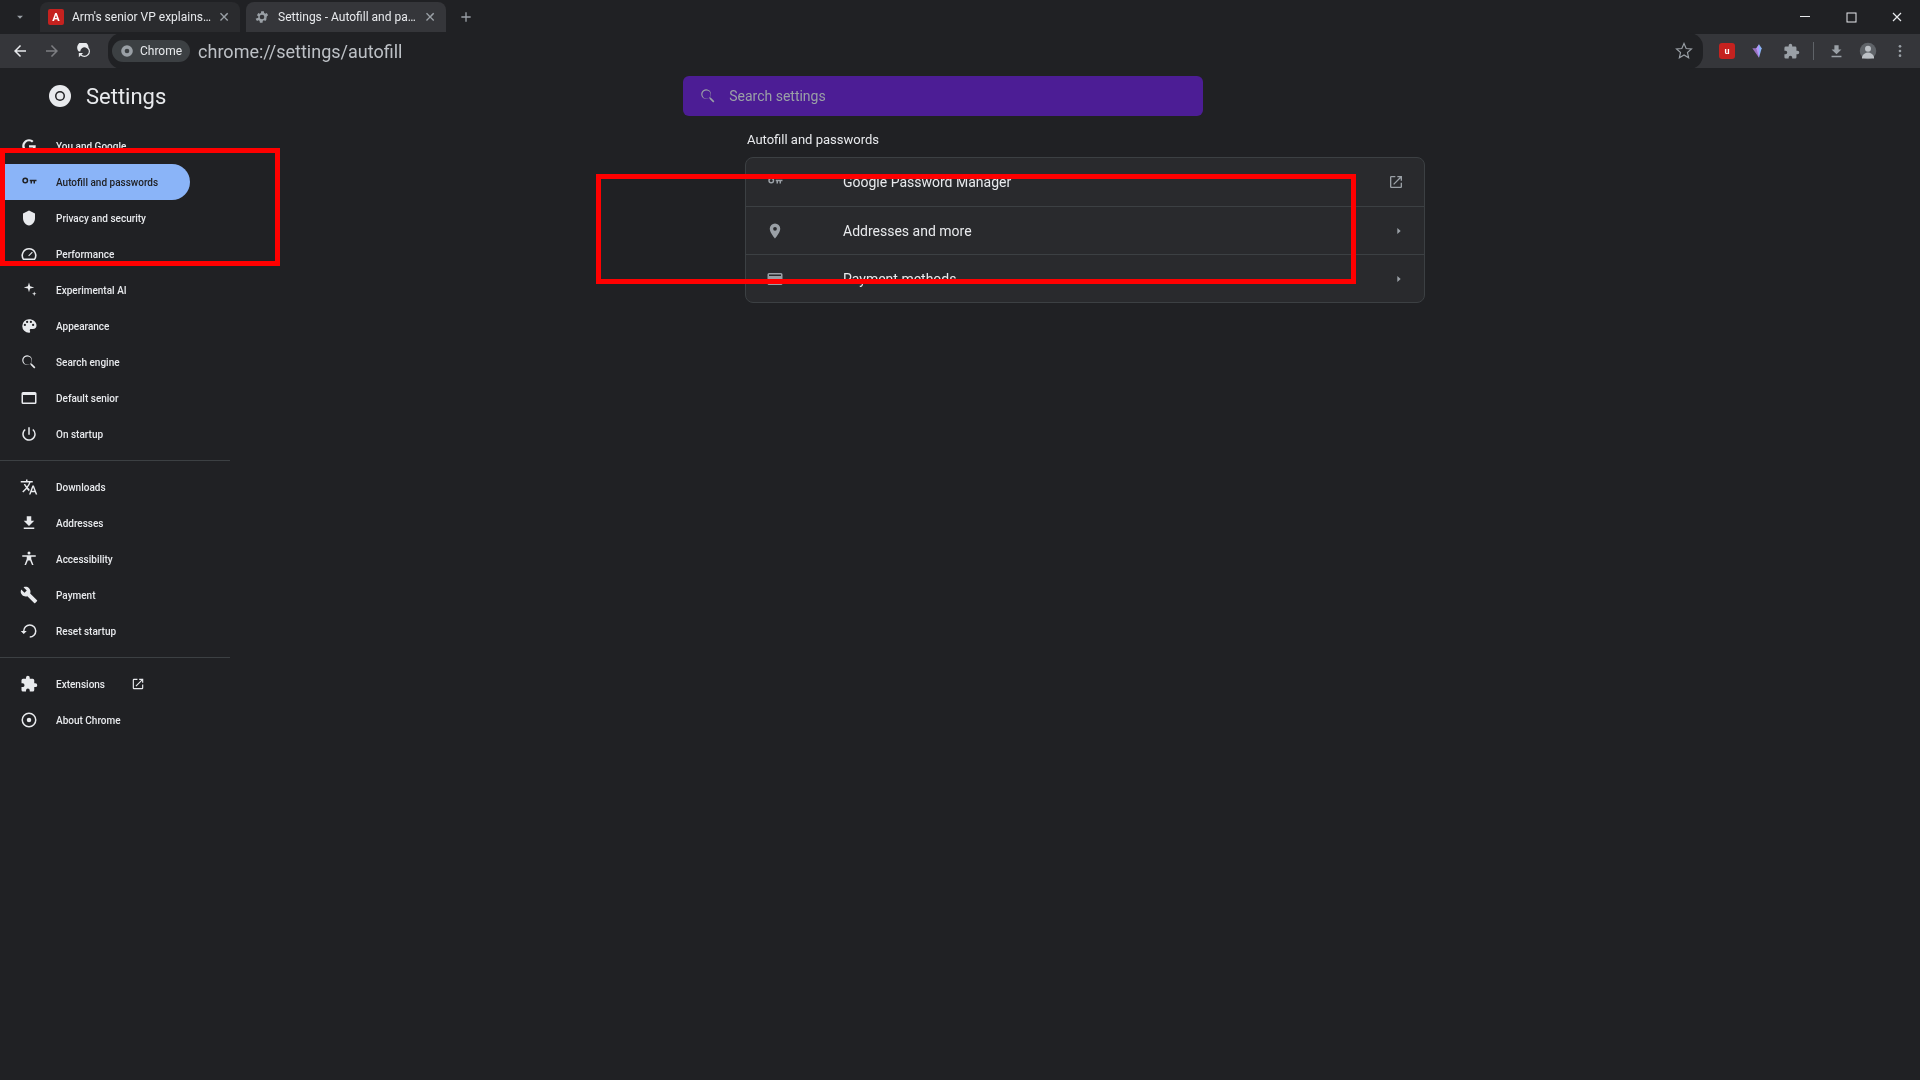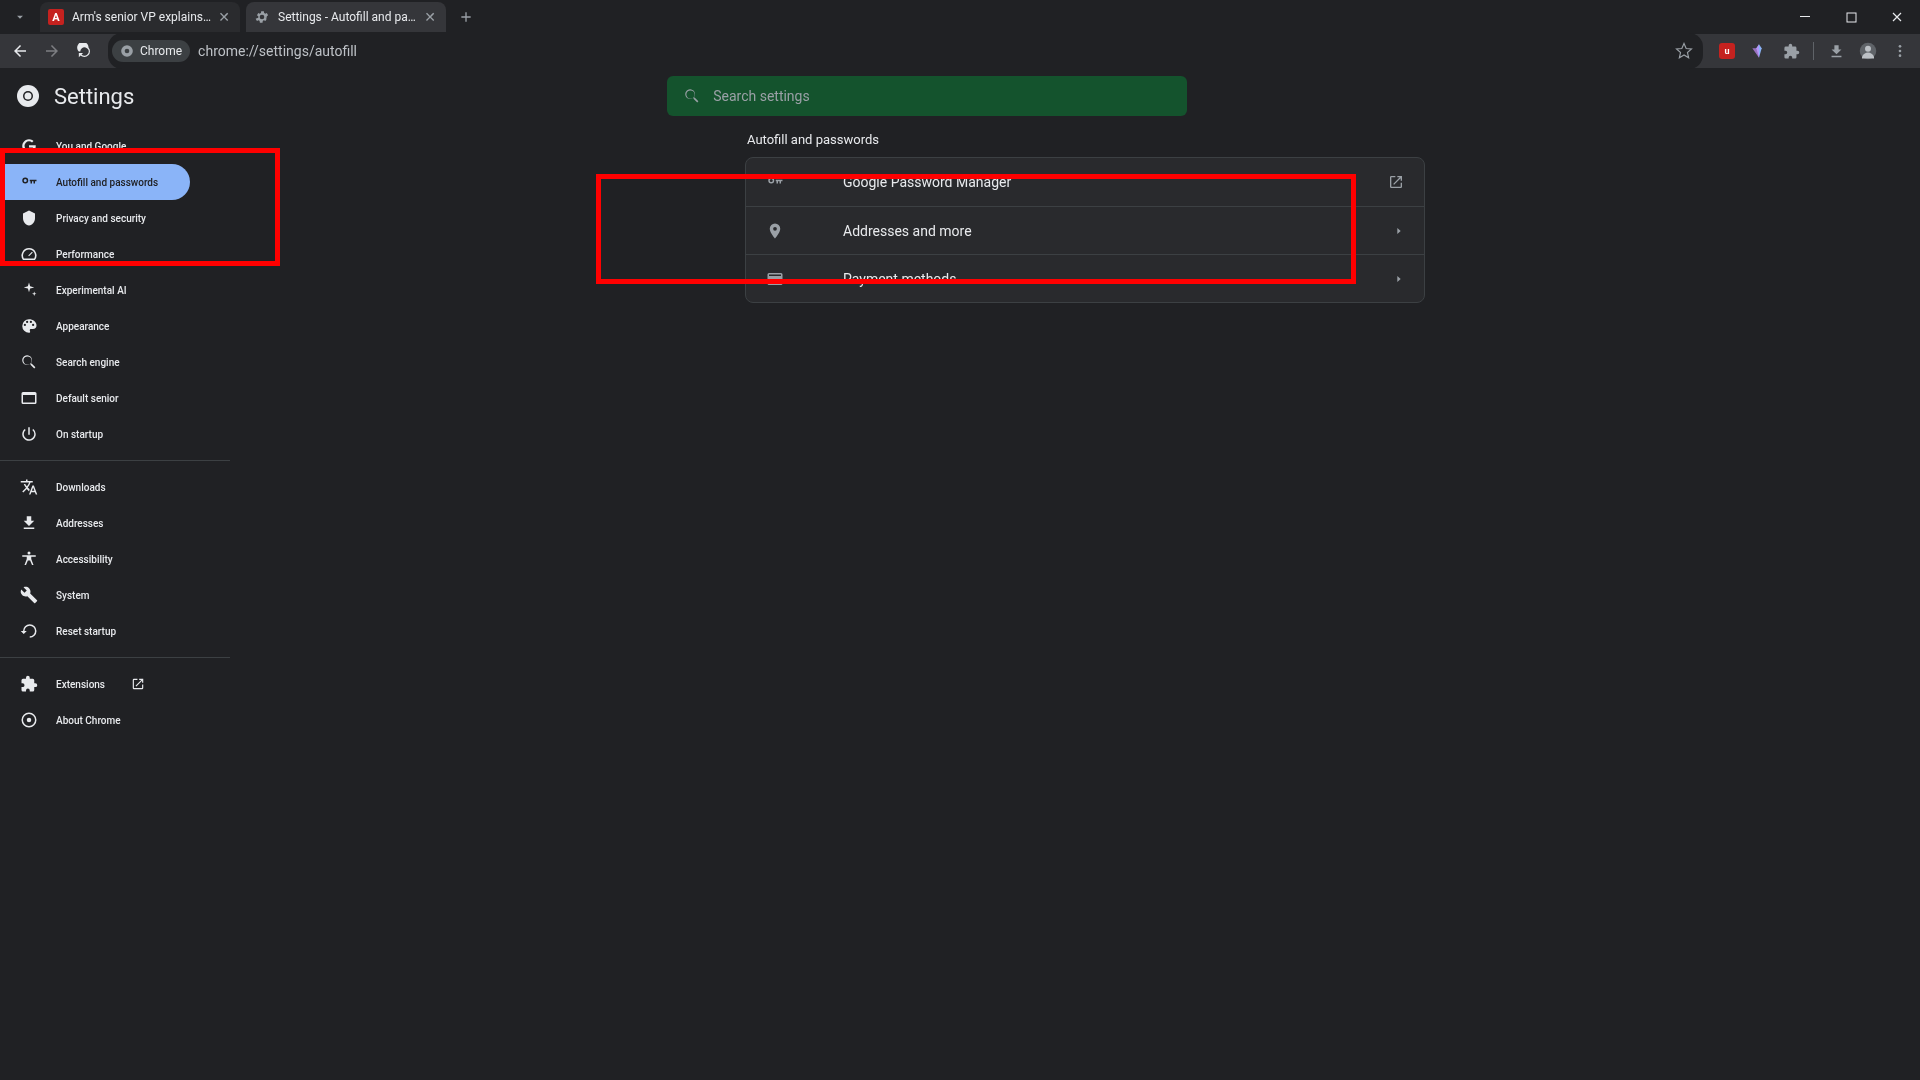--- a/index.html
+++ b/index.html
@@ -16,31 +16,31 @@
   .new-tab { width:28px; height:28px; display:flex; align-items:center; justify-content:center; color:#9aa0a6; margin-left:6px; }
   .window-controls { margin-left:auto; display:flex; }
   .window-controls div { width:46px; height:34px; display:flex; align-items:center; justify-content:center; color:#e8eaed; }
 
   
   .toolbar { height: 34px; background: #35363a; display:flex; align-items:center; padding: 0 6px; gap:4px; }
   .nav-btn { width:28px; height:28px; display:flex; align-items:center; justify-content:center; color:#9aa0a6; border-radius:14px; }
   .addr-wrap { flex:1; display:flex; align-items:center; background:#202124; border-radius:14px; height:36px; padding: 0 4px; margin: 7px 6px; }
   .chip { background:#3c4043; border-radius:12px; height:22px; display:flex; align-items:center; padding:0 8px; gap:6px; color:#e8eaed; font-size:12px; }
   .chip svg { width:14px; height:14px; }
-  .url { font-size:14px; color:#bdc1c6; margin-left:8px; }
+  .url { font-size:18px; color:#bdc1c6; margin-left:8px; }
   .star { margin-left:auto; margin-right:6px; color:#9aa0a6; }
   .tb-icon { width:28px; height:28px; display:flex; align-items:center; justify-content:center; color:#9aa0a6; }
   .tb-sep { width:1px; height:18px; background:#5f6368; margin:0 4px; }
 
   
   .content { flex:1; display:flex; flex-direction:column; }
-  .settings-header { height:56px; display:flex; align-items:center; padding-left:16px; }
+  .settings-header { height:56px; display:flex; align-items:center; padding-left:16px;margin-left:32px; }
   .settings-header .logo { width:24px; height:24px; margin-right:14px; }
   .settings-header .title { font-size:22px; font-weight:400; color:#e8eaed; }
-  .search-box { width:520px; height:40px; background:#14532d; border-radius:6px; display:flex; align-items:center; padding:0 16px; gap:12px; color:#9aa0a6; font-size:14px; margin: 0 auto; }
+  .search-box { width:520px; height:40px; background:#4c1d95; border-radius:6px; display:flex; align-items:center; padding:0 16px; gap:12px; color:#9aa0a6; font-size:14px; margin: 0 auto; }
 
   .body-row { display:flex; flex:1; }
 
   
   .sidebar { width: 250px; padding-top:4px; }
   .side-item { height:36px; display:flex; align-items:center; padding-left:20px; gap:18px; font-size:10px; font-weight:500; color:#e8eaed; cursor:pointer; border-top-right-radius:18px; border-bottom-right-radius:18px; margin-right:60px; }
   .side-item.selected { background:#8ab4f8; color:#202124; }
   .side-item .sicon { width:18px; height:18px; display:flex; align-items:center; justify-content:center; }
   .side-item .sicon svg { width:18px; height:18px; }
   .side-sep { height:1px; background:#3c4043; margin:8px 20px 8px 0; }
@@ -298,21 +298,21 @@
             </svg>
           </span>
         <span>Accessibility</span>
       </div>
       <div class="side-item">
         <span class="sicon">
             <svg viewBox="0 0 24 24">
               <path fill="currentColor" d="M22.7 19l-9.1-9.1c.9-2.3.4-5-1.5-6.9-2-2-5-2.4-7.4-1.3L9 6 6 9 1.6 4.7C.4 7.1.9 10.1 2.9 12.1c1.9 1.9 4.6 2.4 6.9 1.5l9.1 9.1c.4.4 1 .4 1.4 0l2.3-2.3c.5-.4.5-1.1.1-1.4z"></path>
             </svg>
           </span>
-        <span>System</span>
+        <span>Payment</span>
       </div>
       <div class="side-item">
         <span class="sicon">
             <svg viewBox="0 0 24 24">
               <path fill="currentColor" d="M13 3a9 9 0 00-9 9H1l4 4 4-4H6a7 7 0 117 7v2a9 9 0 000-18z"></path>
             </svg>
           </span>
         <span>Reset startup</span>
       </div>
 

